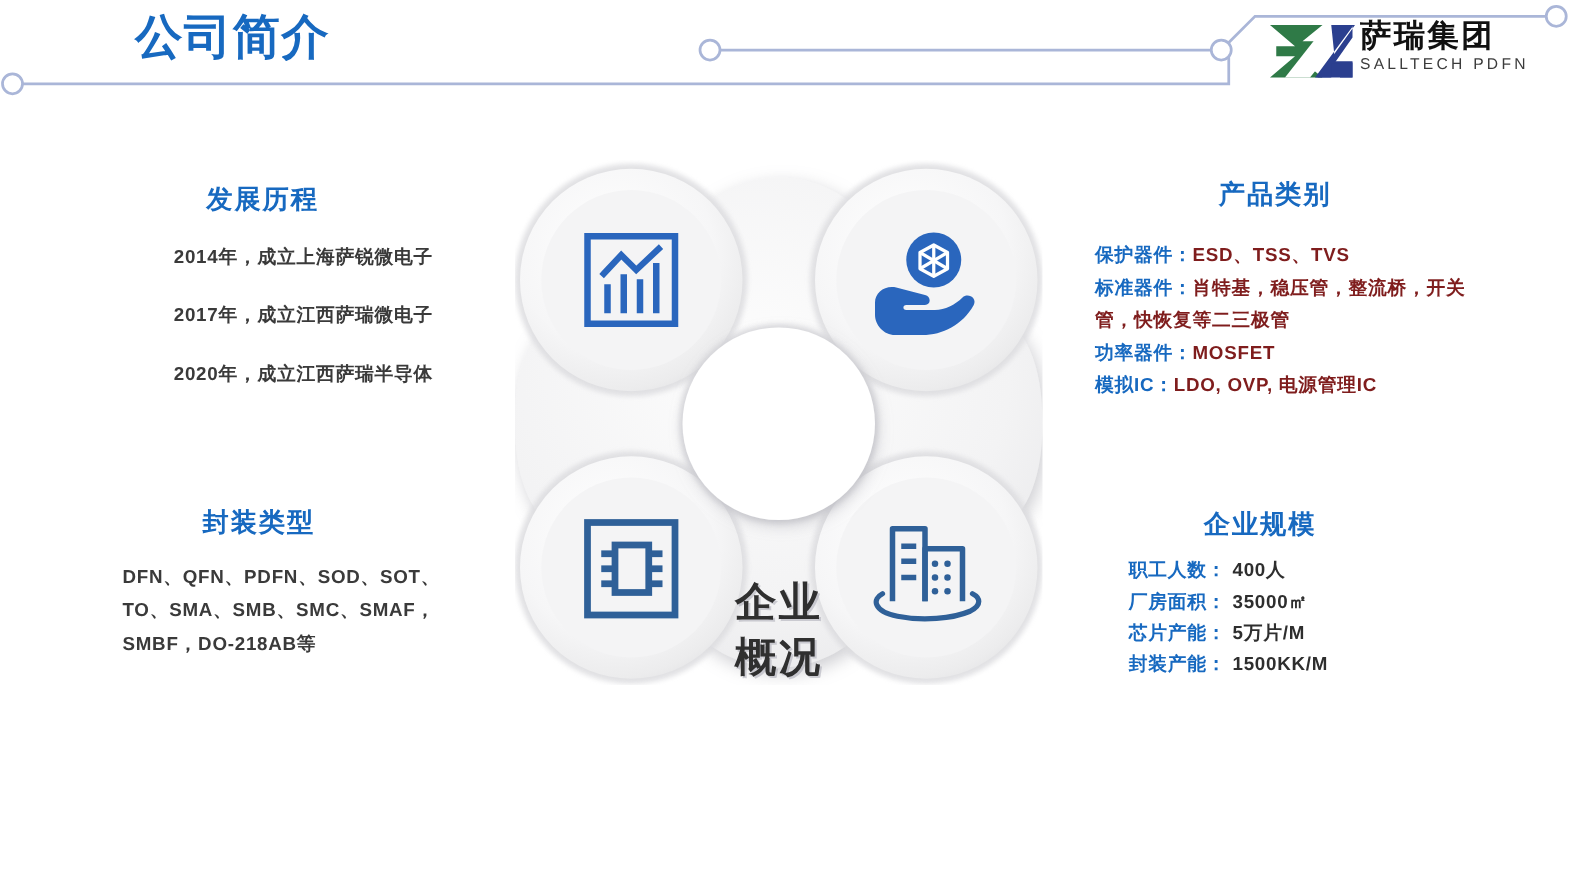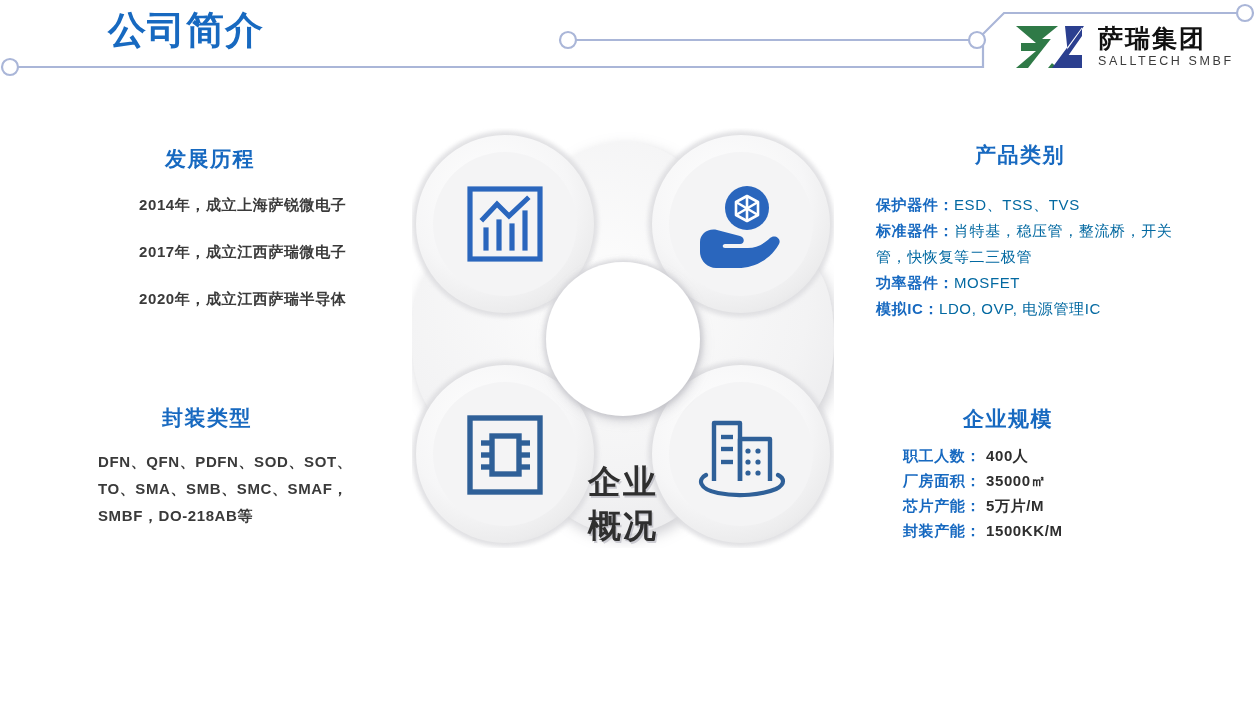--- a/index.html
+++ b/index.html
@@ -34,22 +34,22 @@
     line-height: 44px;
     white-space: nowrap;
   }
 
   
   #logo-block {
     position: absolute;
     left: 1012px; top: 16px;
     width: 232px; height: 62px;
     display: flex;
-    align-items: center;
-    gap: 12px;
+    align-items: flex-start;
+    gap: 2px;
   }
   #logo-mark { width: 74px; height: 50px; flex: 0 0 auto; }
   #logo-words {
     display: flex;
     flex-direction: column;
     justify-content: center;
     line-height: 1;
   }
   #logo-cn {
     font-size: 25px;
@@ -90,21 +90,21 @@
   #dev-body .dev-line:last-child { margin-bottom: 0; }
 
   
   #pkg-title { left: 162px; top: 404px; }
   #pkg-body  { left: 98px;  top: 448px; width: 260px; line-height: 27px; }
 
   
   #prod-title { left: 975px; top: 141px; }
   #prod-body  { left: 876px; top: 192px; width: 320px; line-height: 26px; }
   .prod-key { color: #1769c0; font-weight: bold; }
-  .prod-val { color: #0369a1; font-weight: normal; }
+  .prod-val { color: #7f1d1d; font-weight: bold; }
 
   
   #scale-title { left: 963px; top: 405px; }
   #scale-body  { left: 903px; top: 447px; width: 300px; }
   #scale-body .scale-row {
     display: flex;
     align-items: baseline;
     margin-bottom: 6px;
     white-space: nowrap;
   }
@@ -158,21 +158,21 @@
 <div id="logo-block">
   <svg id="logo-mark" viewBox="0 0 74 50" aria-hidden="true">
     <path d="M 4 4 L 46 4 L 30 17 L 46 17 L 46 33 L 30 33 L 46 46 L 4 46 L 24 29 L 9 29 L 9 21 L 24 21 Z" fill="#2f7a47"></path>
     <path d="M 56 4 L 72 4 L 42 46 L 70 46 L 70 34 L 56 34 L 70 14 L 70 4 Z" fill="#2b3f8f"></path>
     <path d="M 50 4 L 72 4 L 34 46 L 13 46 Z" fill="#ffffff" opacity="0"></path>
     <path d="M 49 4 L 70 4 L 36 46 L 16 46 Z" fill="#ffffff"></path>
     <path d="M 53 4 L 71 4 L 40 46 L 53 46 L 53 35 L 60 35 L 60 46 L 70 46 L 70 33 L 56 33 Z" fill="#2b3f8f"></path>
   </svg>
   <div id="logo-words">
     <div id="logo-cn">萨瑞集团</div>
-    <div id="logo-en">SALLTECH SMBF</div>
+    <div id="logo-en">SALLTECH PDFN</div>
   </div>
 </div>
 
 <div class="sec-title" id="dev-title">发展历程</div>
 <div class="sec-body" id="dev-body">
   <div class="dev-line">2014年，成立上海萨锐微电子</div>
   <div class="dev-line">2017年，成立江西萨瑞微电子</div>
   <div class="dev-line">2020年，成立江西萨瑞半导体</div>
 </div>
 

